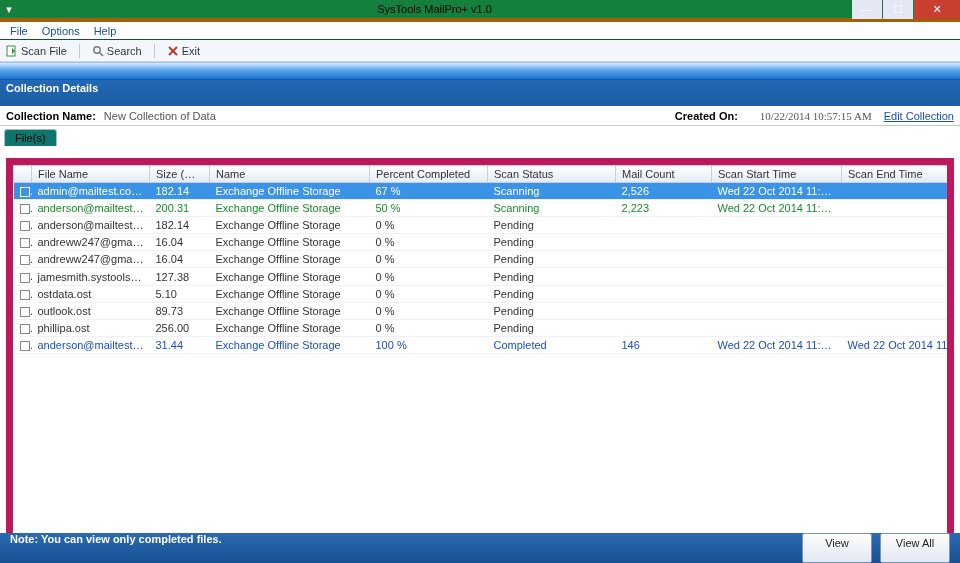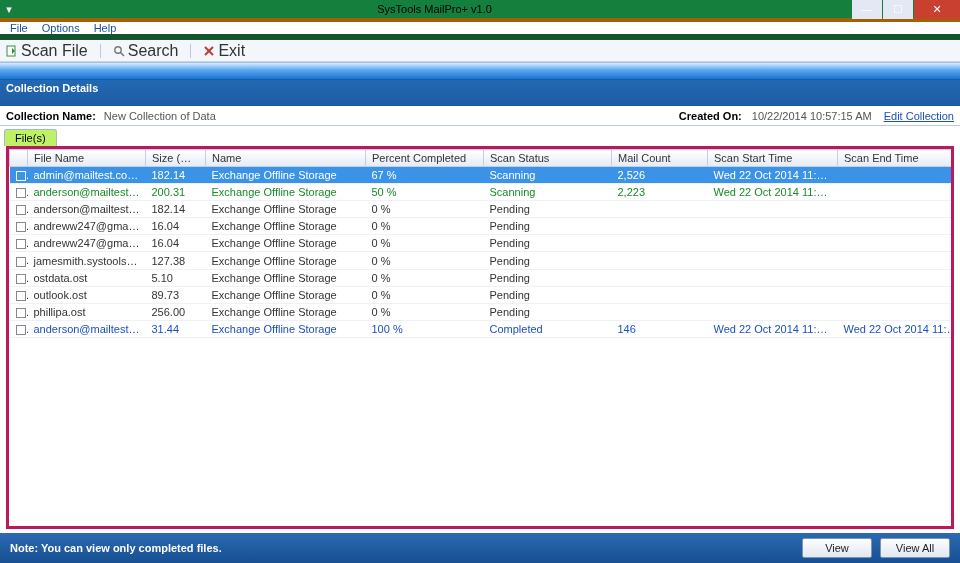--- a/index.html
+++ b/index.html
@@ -7,54 +7,54 @@
   .titlebar { height: 22px; background: linear-gradient(#2f6fb6,#2e84c6 45%,#1e6cb8); color: #fff; display: flex; align-items: center; }
   .titlebar .icon { width: 18px; text-align: center; font-size: 11px; }
   .titlebar .title { flex: 1; text-align: center; font-size: 11px; color:#222; background:transparent; }
   .titlebar { background:#15803d; border-bottom:4px solid #a16207;}
   .titlebar .title { color:#000; }
   .win-controls { display:flex; }
   .win-btn { width:30px; height:20px; display:flex; align-items:center; justify-content:center; background:#e1e1e1; margin-left:1px; font-size:11px;}
   .win-btn.min { background:#e3e8f4; }
   .win-btn.max { background:#e3e8f4; }
   .win-btn.close { background:#c94031; color:#fff; width:46px; }
-  .menubar { height:18px; display:flex; align-items:center; gap:14px; padding:0 10px; border-bottom:6px solid #14532d; background:#fff;}
+  .menubar { height:18px; display:flex; align-items:center; gap:14px; padding:0 10px; border-bottom:1px solid #14532d; background:#fff;}
   .menubar span { color:#1a4e9b; font-size:11px; cursor:default;}
   .toolbar { height:22px; display:flex; align-items:center; gap:12px; padding:0 6px; background:#f3f6fb; border-bottom:1px solid #c9d6e8;}
-  .tool-item { display:flex; align-items:center; gap:3px; font-size:16px; color:#333; cursor:default;}
+  .tool-item { display:flex; align-items:center; gap:3px; font-size:11px; color:#333; cursor:default;}
   .tool-sep { width:1px; height:14px; background:#c0c8d8;}
   .ico { width:12px; height:12px; display:inline-block; }
   .gradient-bar { height:18px; background:linear-gradient(#d9ebff,#58a5ef 45%,#1b74d1); border-top:1px solid #9cc3e6; border-bottom:1px solid #0f5da8;}
   .section-header { height:26px; background:linear-gradient(#2468b4,#1b5da4); color:#fff; font-weight:bold; font-size:11px; padding:2px 6px; }
   .collection-row { height:20px; display:flex; align-items:center; border-bottom:1px solid #b9c9e1; padding:0 6px; font-size:11px;}
   .collection-row .lbl { font-weight:bold; }
   .collection-row .val { margin-left:8px; color:#555;}
   .collection-row .spacer { flex:1;}
   .collection-row .edit { color:#1b4fbf; text-decoration:underline; margin-left:12px; cursor:pointer;}
   .tabstrip { height:20px; display:flex; align-items:flex-end; padding-left:4px; background:#fff;}
-  .tab { border:1px solid #a9b8d0; border-bottom:none; padding:2px 10px; font-size:11px; background:#bef264; border-top-left-radius:3px; border-top-right-radius:3px;margin-top:32px;}
-  .grid-wrap { margin:0 6px 0 6px; border:3px solid #be185d; height:383px; position:relative; overflow:hidden; background:#fff;}
+  .tab { border:1px solid #a9b8d0; border-bottom:none; padding:2px 10px; font-size:11px; background:#0f766e; border-top-left-radius:3px; border-top-right-radius:3px;margin-top:32px;}
+  .grid-wrap { margin:12px 6px 0 6px; border:7px solid #be185d; height:383px; position:relative; overflow:hidden; background:#fff;}
   table { border-collapse:collapse; width:100%; table-layout:fixed; }
   th { background:linear-gradient(#fefefe,#e4ebf5); border:1px solid #c3cfe3; font-weight:normal; text-align:left; padding:2px 6px; font-size:11px; color:#333; height:17px; overflow:hidden; white-space:nowrap; text-overflow:ellipsis;}
   td { border-bottom:1px solid #eef2f8; padding:2px 6px; font-size:11px; color:#333; height:16px; overflow:hidden; white-space:nowrap; text-overflow:ellipsis;}
   tr.row-selected td { background:#3a93e6; color:#fff; }
   tr.row-green td { color:#1a8a2a; }
   tr.row-blue td { color:#1b4fbf; }
   .chk { width:10px; height:10px; border:1px solid #888; display:inline-block; background:#fff; vertical-align:middle;}
   tr.row-selected .chk { border-color:#fff; background:#3a93e6;}
   .col-chk { width:18px; }
   .col-name { width:118px; }
   .col-size { width:60px; }
   .col-type { width:160px; }
   .col-pct  { width:118px; }
   .col-stat { width:128px; }
   .col-mail { width:96px; }
   .col-start{ width:130px; }
   .col-end  { width:130px; }
-  .footer { position:absolute; left:0; right:0; bottom:0; height:30px; background:linear-gradient(#2b6ab2,#174f92); color:#fff; display:flex; align-items:center; padding:0 10px;}
+  .footer { position:absolute; left:0; right:0; bottom:0; height:30px; background:linear-gradient(#2b6ab2,#174f92); color:#fff; display:flex; padding:0 10px;}
   .footer .note { font-weight:bold; font-size:11px; flex:1;}
   .ftr-btn { background:linear-gradient(#fdfdfd,#e2e8f2); border:1px solid #7c93b8; color:#222; font-size:11px; padding:3px 0; width:70px; margin-left:8px; border-radius:2px; text-align:center; cursor:default;}
   .content-area { position:relative; height:calc(563px - 22px - 18px - 22px - 18px - 30px); }
 </style>
 </head>
 <body>
 
 <div class="titlebar">
   <div class="icon">▾</div>
   <div class="title">SysTools MailPro+ v1.0</div>
@@ -100,21 +100,21 @@
 <div class="gradient-bar"></div>
 
 <div class="content-area">
   <div class="section-header">Collection Details</div>
 
   <div class="collection-row">
     <span class="lbl">Collection Name:</span>
     <span class="val">New Collection of Data</span>
     <span class="spacer"></span>
     <span class="lbl">Created On:</span>
-    <span class="val" style="margin-left:10px;">10/22/2014 10:57:15 AM</span>
+    <span class="val" style="margin-left:22px;font-family:Liberation Serif, serif;">10/22/2014 10:57:15 AM</span>
     <span class="edit">Edit Collection</span>
   </div>
 
   <div class="tabstrip">
     <div class="tab">File(s)</div>
   </div>
 
   <div class="grid-wrap">
     <table>
       <colgroup>

